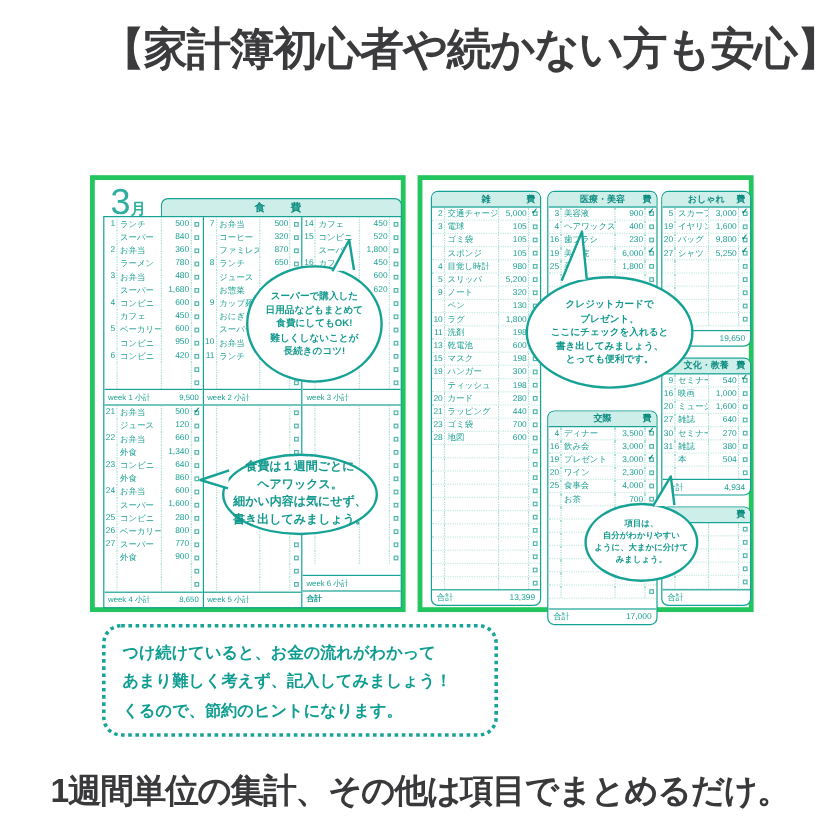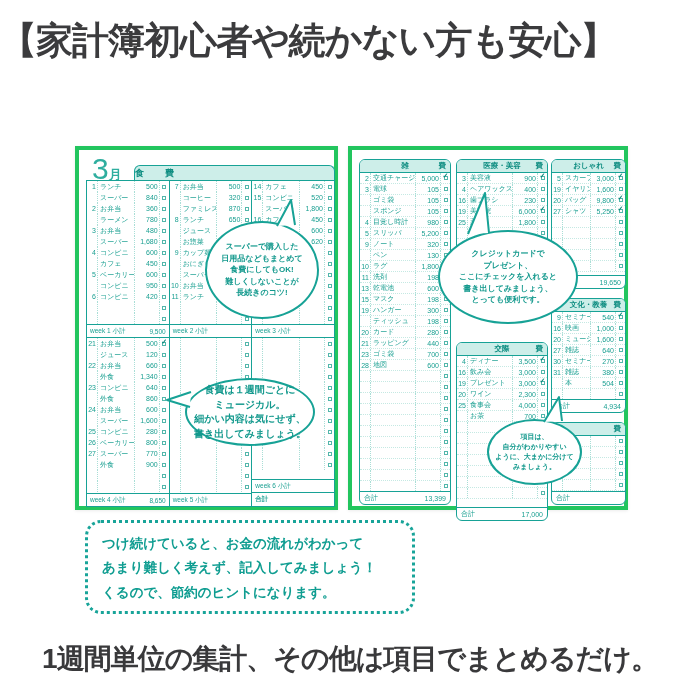--- a/index.html
+++ b/index.html
@@ -1,37 +1,37 @@
 <!DOCTYPE html>
 <html><head>
 <meta charset="utf-8">
 <style>
   * { margin:0; padding:0; box-sizing:border-box; }
   html,body { background:#fff; }
   .canvas { position:relative; width:700px; height:700px; background:#ffffff; overflow:hidden;
             font-family:"Liberation Sans", sans-serif; }
 
   
-  .banner { position:absolute; top:16px; left:0; right:0; text-align:left;
+  .banner { position:absolute; top:16px; left:0; right:0; text-align:right;
             font-size:37px; font-weight:bold; color:#3b3b3d; letter-spacing:-1px; }
   .caption { position:absolute; top:641px; left:0; right:0; text-align:center;
              font-size:28px; font-weight:bold; color:#39393b; line-height:1.25; letter-spacing:-1px; }
 
   
   .page { position:absolute; background:#fff; border:4px solid #22c55e; box-shadow:0 1px 3px rgba(0,0,0,.08); }
   .page.left  { left:75px;  top:146px; width:263px; height:364px; }
   .page.right { left:348px; top:146px; width:280px; height:364px; }
 
   
   .month { position:absolute; left:13px; top:4px; color:#2fae9f; }
   .mnum  { font-size:30px; line-height:1; font-weight:400; }
   .munit { font-size:13px; font-weight:bold; }
   .fheader { position:absolute; left:55px; top:15px; width:201px; height:15px;
              background:#cdeee9; border:1px solid #17a296; border-bottom:none;
-             border-radius:6px 6px 0 0; font-size:9px; font-weight:bold;
+             border-radius:6px 6px 0 0; text-align:center; font-size:9px; font-weight:bold;
              color:#0e8d81; line-height:14px; letter-spacing:6px; }
   .ltable { position:absolute; left:7px; top:30px; width:249px; height:327px;
             border:1px solid #17a296; display:flex; flex-direction:column; }
   .lsec { display:flex; width:100%; }
   .lsec.upper { height:157px; border-bottom:1px solid #17a296; }
   .lsec.lower { flex:1; }
   .lcol { flex:1; display:flex; flex-direction:column; border-right:1px solid #17a296; overflow:hidden; }
   .lcol:last-child { border-right:none; }
   .lrows { flex:1; overflow:hidden; }
   .lrow, .rrow { height:11px; display:flex; align-items:center; font-size:7px; color:#1ba092; }
@@ -1619,21 +1619,21 @@
 
   <div class="bline">長続きのコツ!</div>
 </div>
 
   <svg class="tail" style="left:164px; top:387px;" width="28" height="24">
     <path d="M27,5 L3,13 L26,20" fill="#ffffff" stroke="#17a296" stroke-width="2" stroke-linejoin="round"></path>
   </svg>
   <div class="bubble b2">
   <div class="bline">食費は１週間ごとに</div>
 
-  <div class="bline">ミュージカル。</div>
+  <div class="bline">ヘアワックス。</div>
 
   <div class="bline">細かい内容は気にせず、</div>
 
   <div class="bline">書き出してみましょう。</div>
 </div>
 
   <svg class="tail" style="left:462px; top:190px;" width="32" height="46">
     <path d="M6,44 L23,3 L27,43" fill="#ffffff" stroke="#17a296" stroke-width="2" stroke-linejoin="round"></path>
   </svg>
   <div class="bubble b3">

